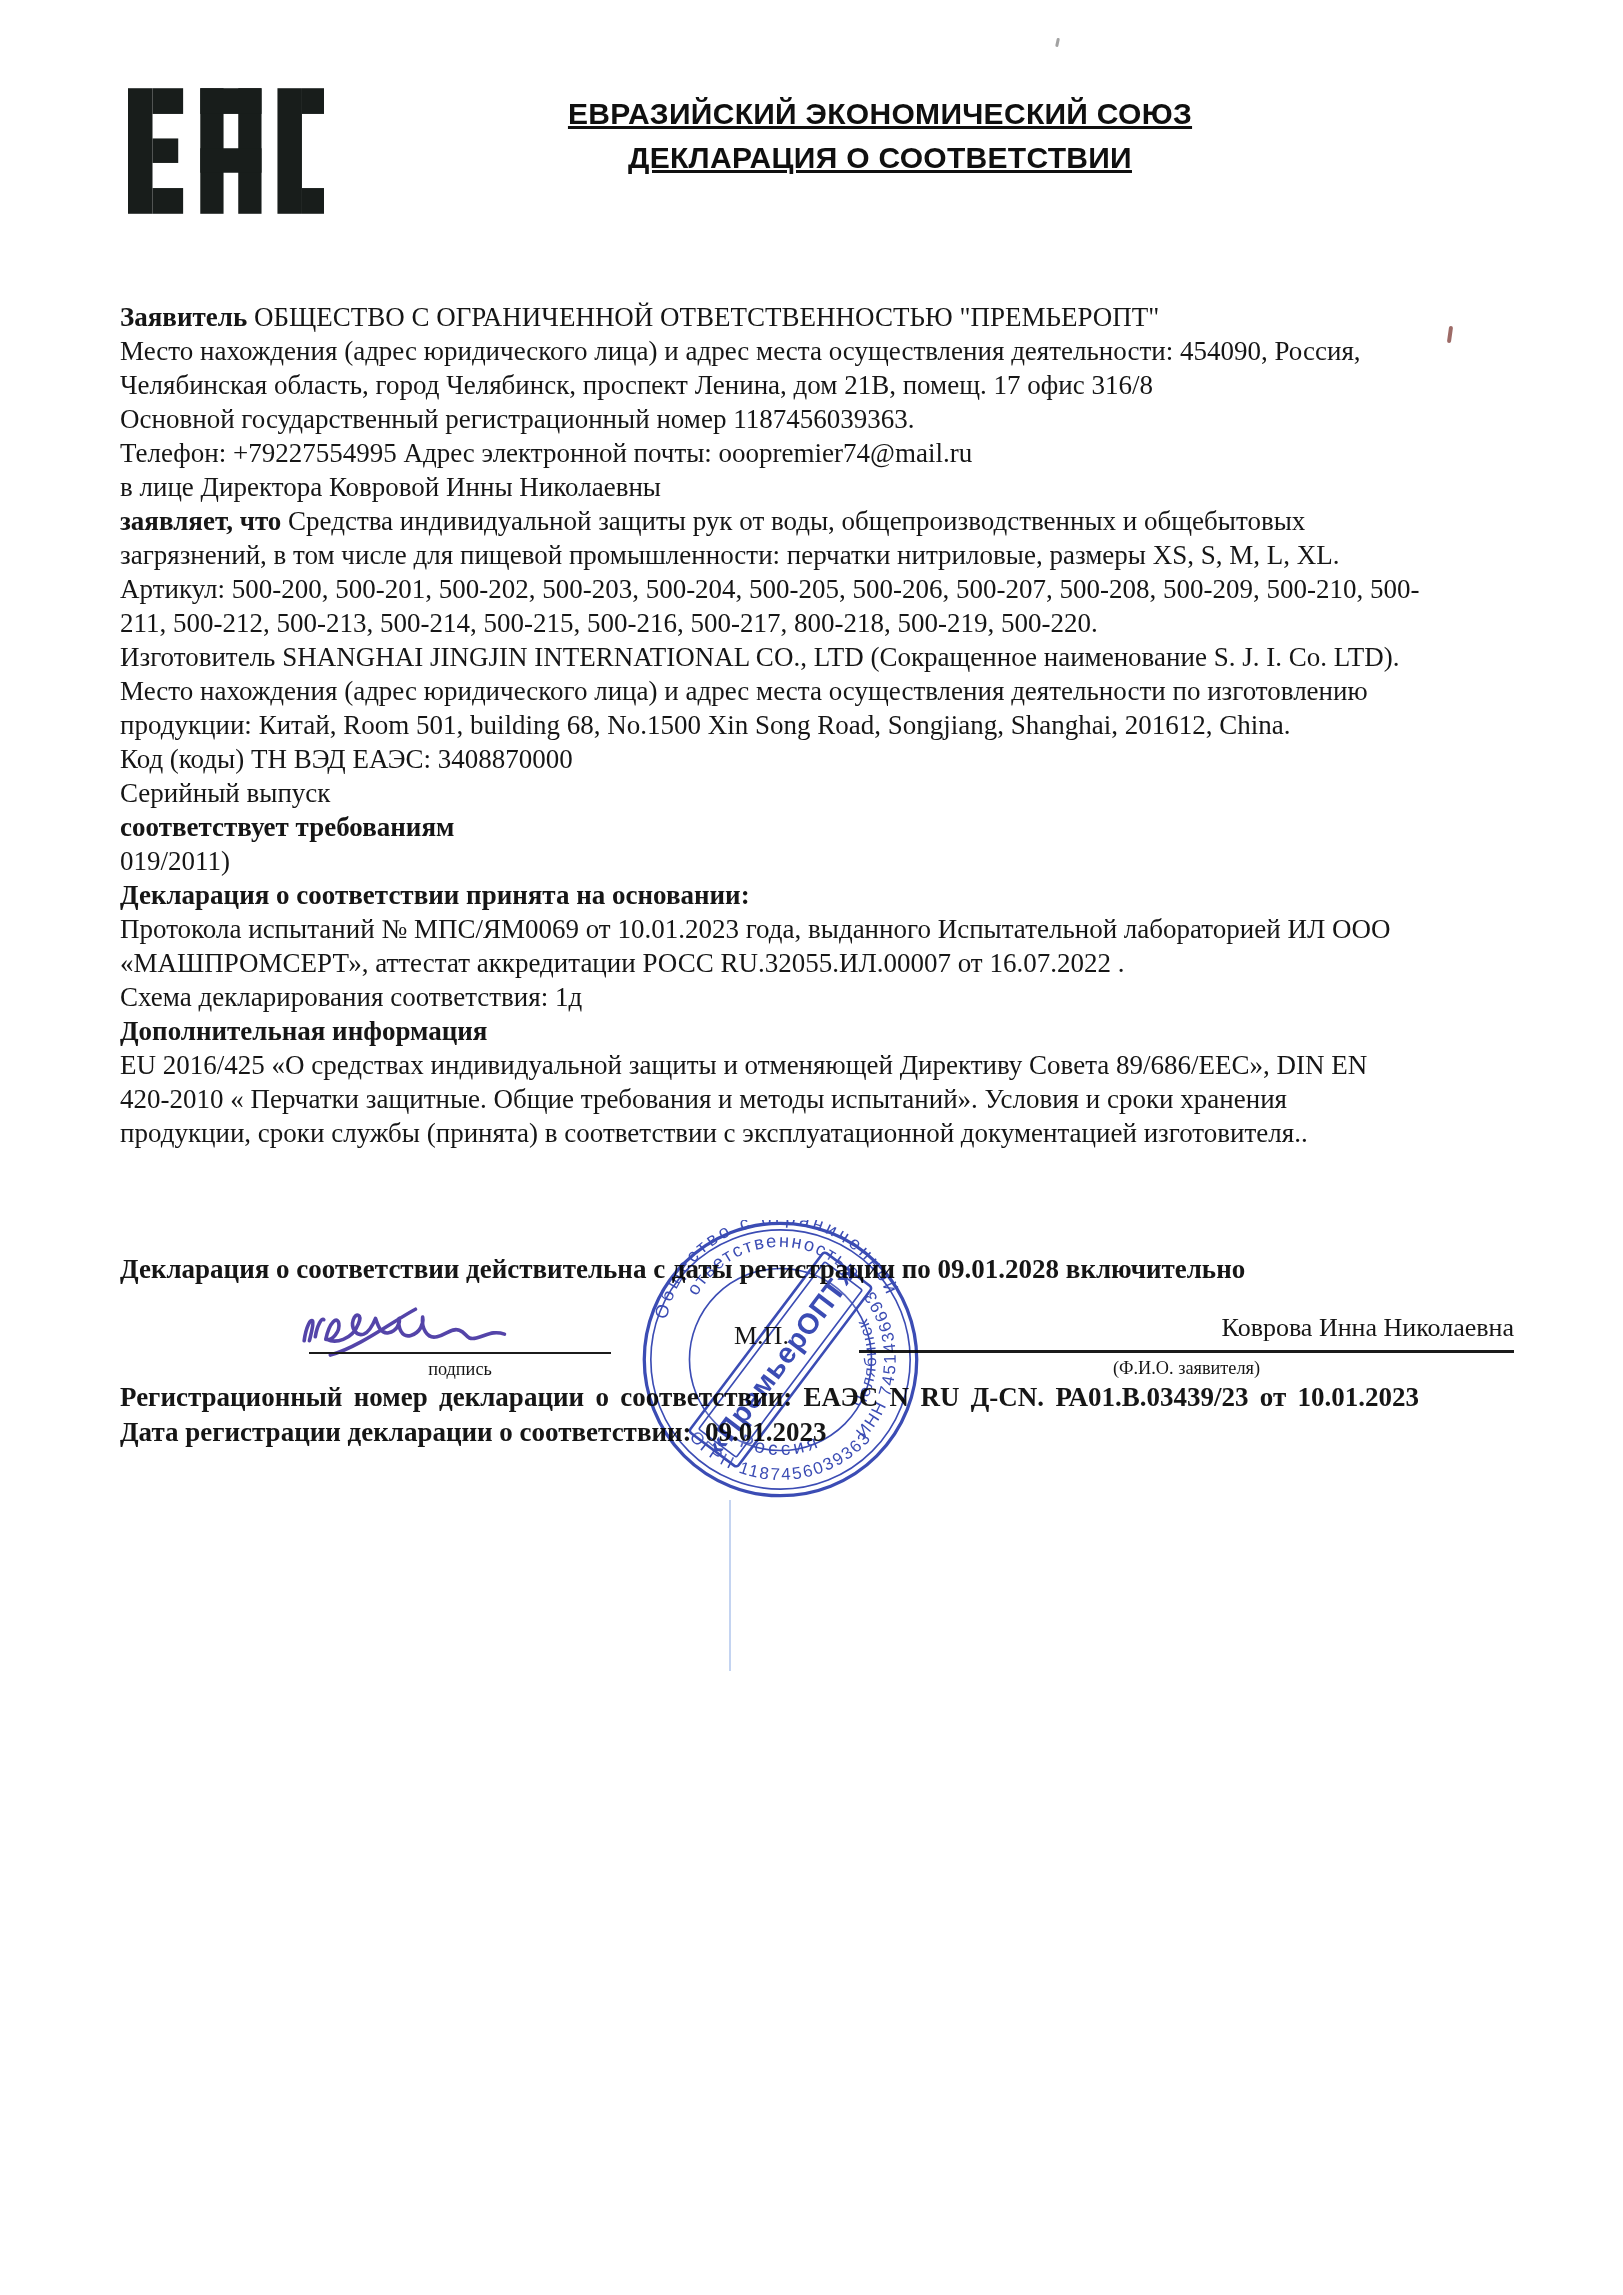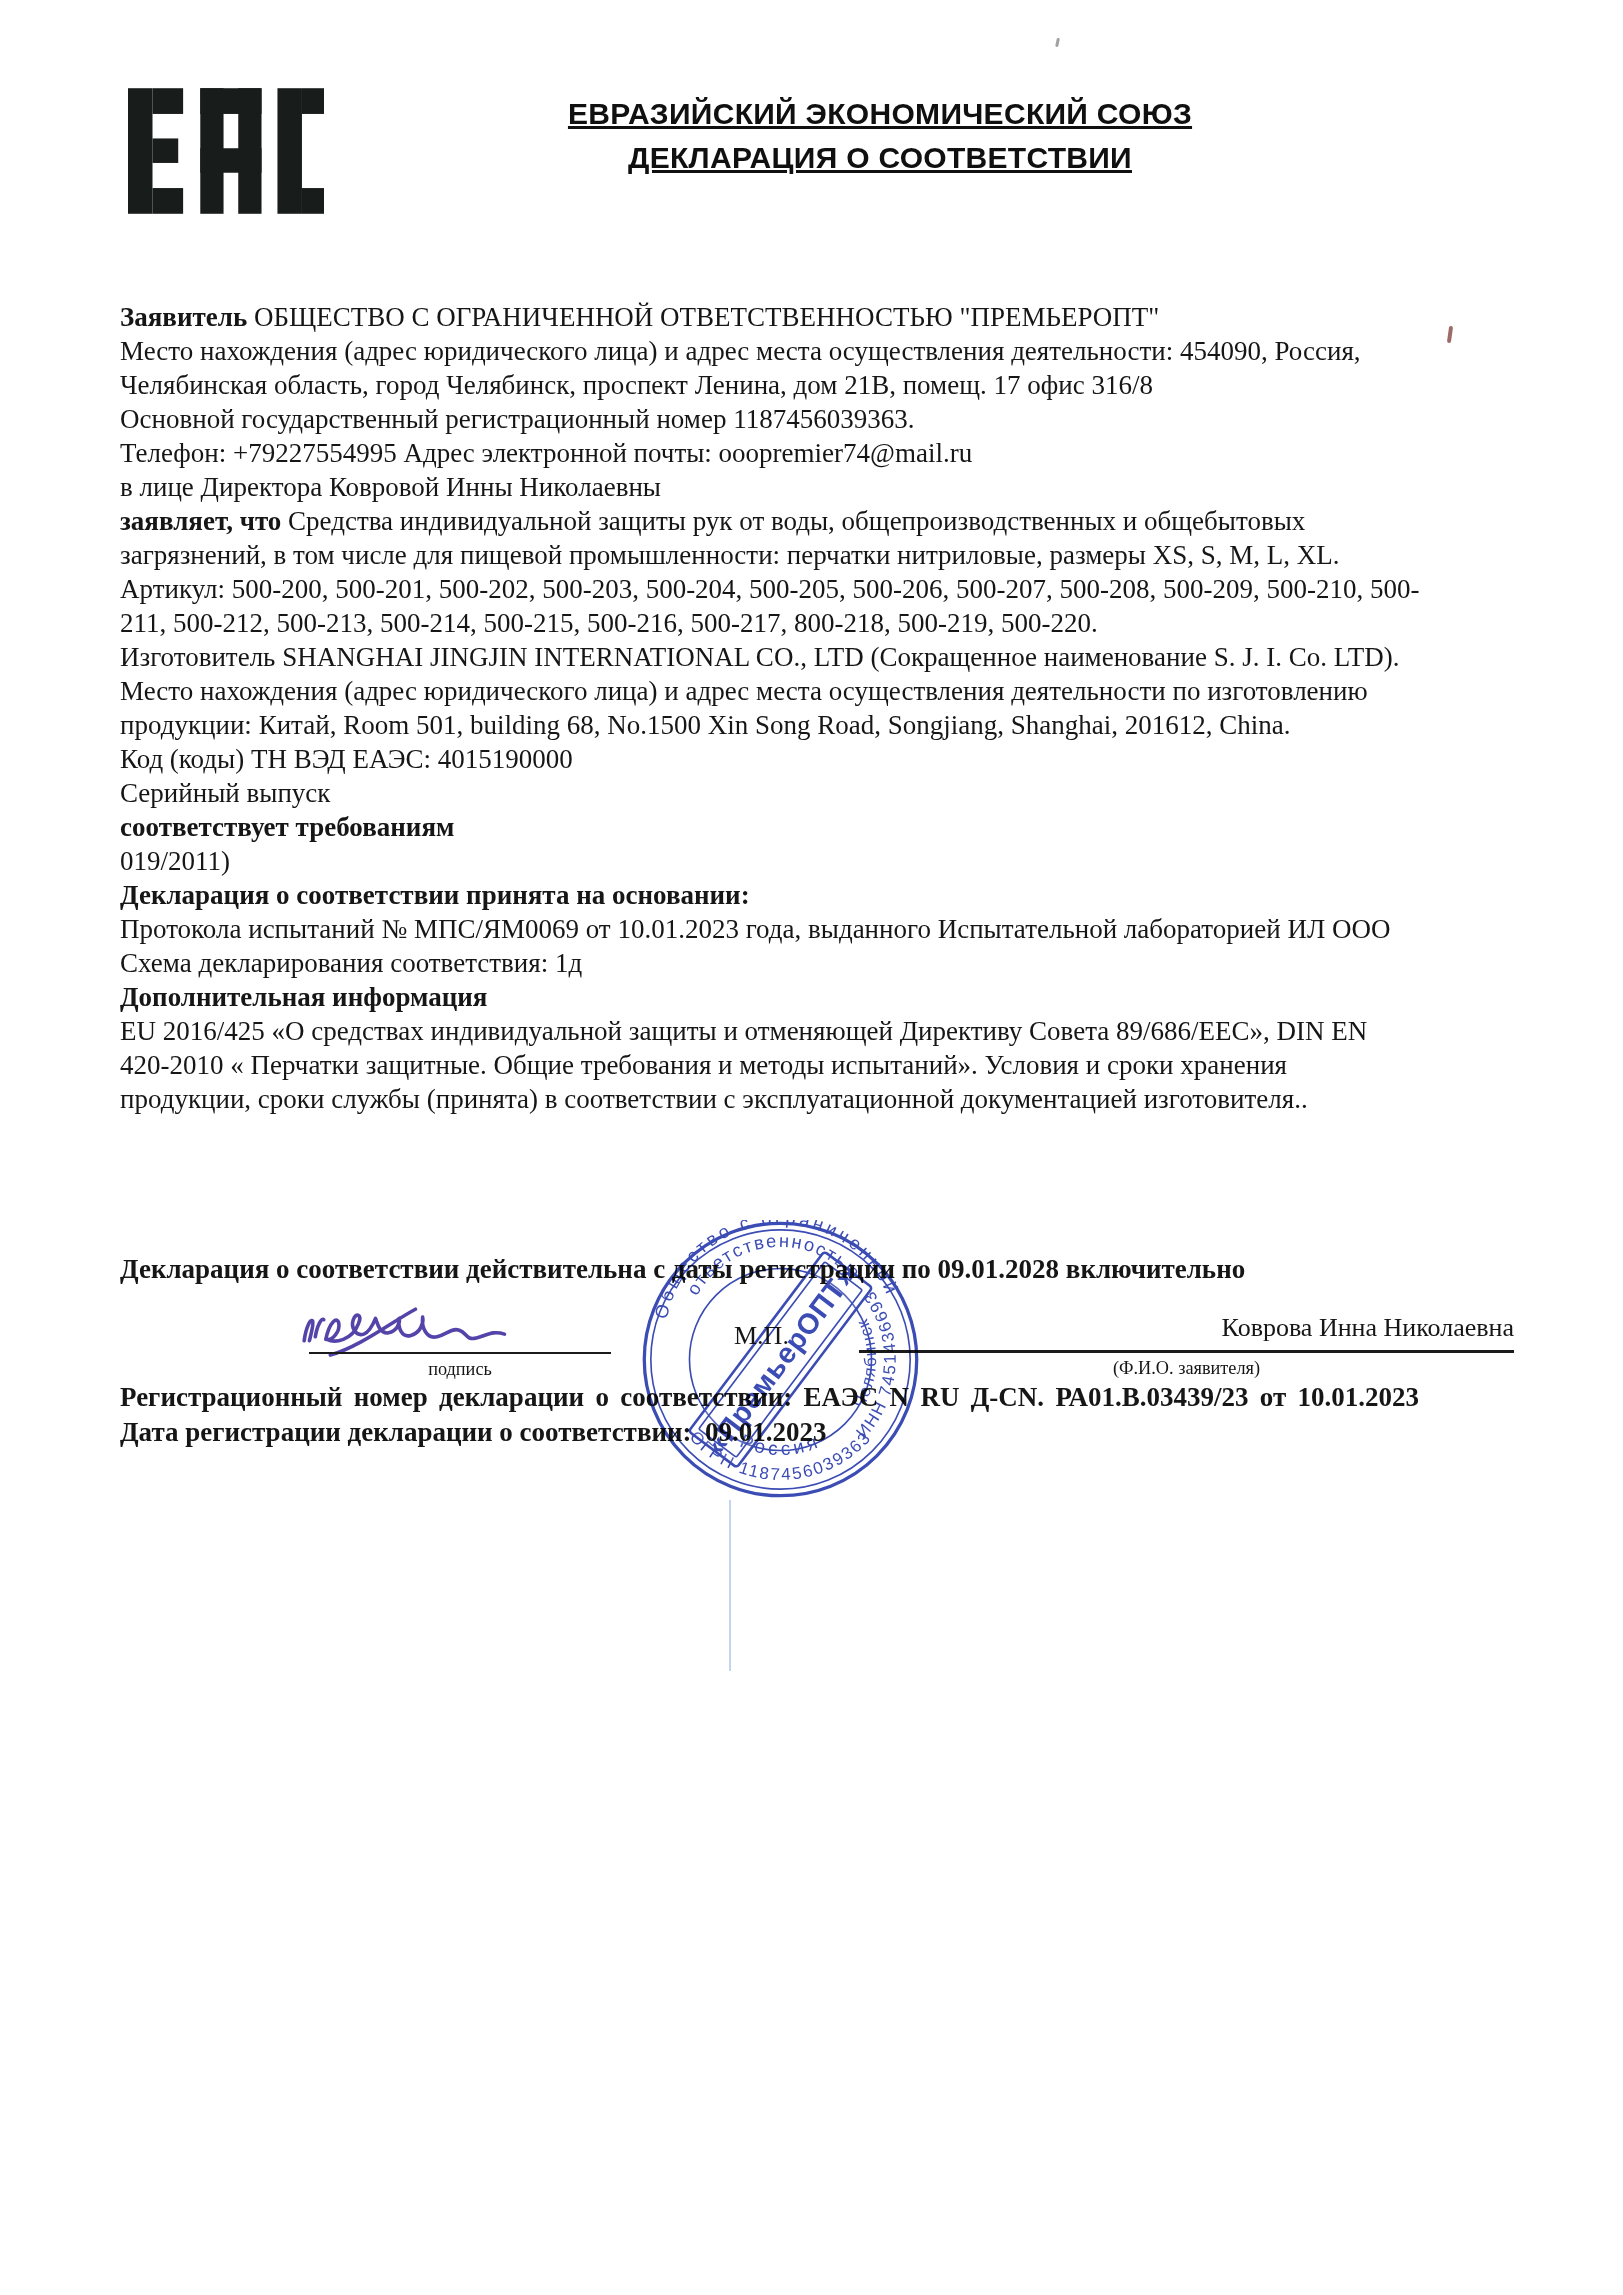--- a/index.html
+++ b/index.html
@@ -78,26 +78,27 @@
   <div class="ln"><b></b><span>Основной государственный регистрационный номер 1187456039363.</span></div>
   <div class="ln"><b></b><span>Телефон: +79227554995 Адрес электронной почты: ooopremier74@mail.ru</span></div>
   <div class="ln"><b></b><span>в лице Директора Ковровой Инны Николаевны</span></div>
   <div class="ln"><b>заявляет, что </b><span>Средства индивидуальной защиты рук от воды, общепроизводственных и общебытовых</span></div>
   <div class="ln"><b></b><span>загрязнений, в том числе для пищевой промышленности: перчатки нитриловые, размеры XS, S, M, L, XL.</span></div>
   <div class="ln"><b></b><span>Артикул: 500-200, 500-201, 500-202, 500-203, 500-204, 500-205, 500-206, 500-207, 500-208, 500-209, 500-210, 500-</span></div>
   <div class="ln"><b></b><span>211, 500-212, 500-213, 500-214, 500-215, 500-216, 500-217, 800-218, 500-219, 500-220.</span></div>
   <div class="ln"><b></b><span>Изготовитель SHANGHAI JINGJIN INTERNATIONAL CO., LTD (Сокращенное наименование S. J. I. Co. LTD).</span></div>
   <div class="ln"><b></b><span>Место нахождения (адрес юридического лица) и адрес места осуществления деятельности по изготовлению</span></div>
   <div class="ln"><b></b><span>продукции: Китай, Room 501, building 68, No.1500 Xin Song Road, Songjiang, Shanghai, 201612, China.</span></div>
-  <div class="ln"><b></b><span>Код (коды) ТН ВЭД ЕАЭС: 4015190000</span></div>
+  <div class="ln"><b></b><span>Код (коды) ТН ВЭД ЕАЭС: 3408870000</span></div>
   <div class="ln"><b></b><span>Серийный выпуск</span></div>
   <div class="ln"><b>соответствует требованиям</b><span></span></div>
   <div class="ln"><b></b><span>019/2011)</span></div>
   <div class="ln"><b>Декларация о соответствии принята на основании:</b><span></span></div>
   <div class="ln"><b></b><span>Протокола испытаний № МПС/ЯМ0069 от 10.01.2023 года, выданного Испытательной лабораторией ИЛ ООО</span></div>
+  <div class="ln"><b></b><span>«МАШПРОМСЕРТ», аттестат аккредитации РОСС RU.32055.ИЛ.00007 от 16.07.2022 .</span></div>
   <div class="ln"><b></b><span>Схема декларирования соответствия: 1д</span></div>
   <div class="ln"><b>Дополнительная информация</b><span></span></div>
   <div class="ln"><b></b><span>EU 2016/425 «О средствах индивидуальной защиты и отменяющей Директиву Совета 89/686/EEC», DIN EN</span></div>
   <div class="ln"><b></b><span>420-2010 « Перчатки защитные. Общие требования и методы испытаний». Условия и сроки хранения</span></div>
   <div class="ln"><b></b><span>продукции, сроки службы (принята) в соответствии с эксплуатационной документацией изготовителя..</span></div>
 </div>
 
 <div class="validity">Декларация о соответствии действительна с даты регистрации по 09.01.2028 включительно</div>
 
 <svg class="sig-script" viewBox="0 0 330 96" aria-hidden="true">

